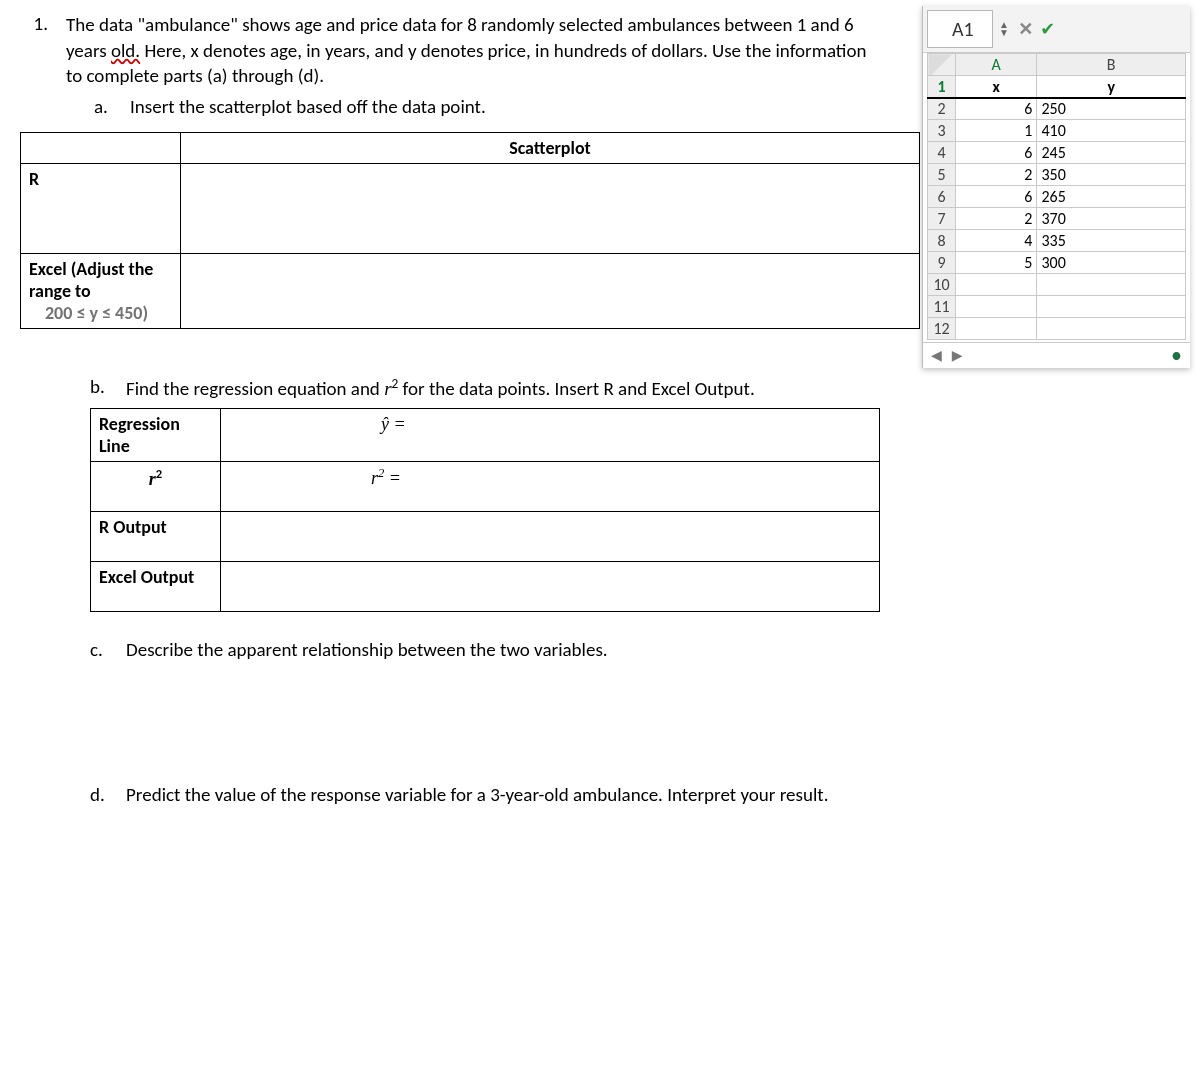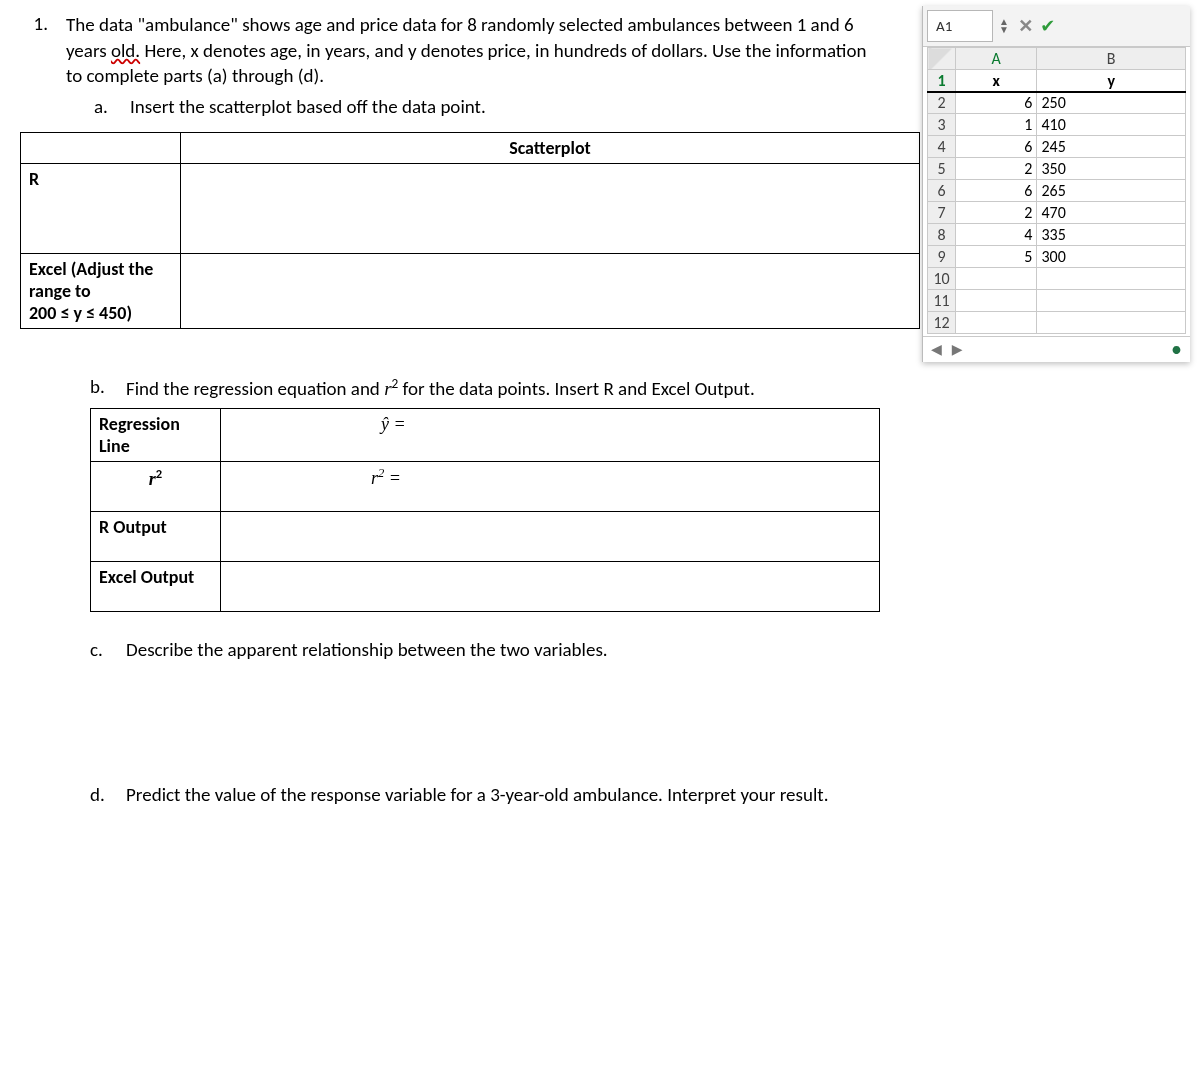--- a/index.html
+++ b/index.html
@@ -23,41 +23,41 @@
   .sub-list { list-style: none; padding: 0; margin: 6px 0 0 28px; }
   .sub-item { display: flex; gap: 14px; margin-bottom: 6px; }
   .sub-letter { width: 22px; flex-shrink: 0; }
   .sub-text { flex: 1; }
 
   table.box { border-collapse: collapse; width: 100%; margin-top: 8px; table-layout: fixed; }
   table.box td, table.box th { border: 1.5px solid #000; padding: 4px 8px; vertical-align: top; font-size: 18px; }
   table.box th { font-weight: 700; text-align: center; }
   .lab-col { width: 160px; }
   .bold { font-weight: 700; }
-  .red { color: #000000; }
+  .red { color: #737373; margin-left: 16px; }
   .big-row { height: 90px; }
   .mid-row { height: 50px; }
 
   
   .excel-panel {
     position: absolute;
     top: 6px; right: 10px;
     width: 268px;
     background: #fff;
     border-left: 1px solid #bbb;
     box-shadow: 0 2px 6px rgba(0,0,0,.25);
     font-family: Calibri, Arial, sans-serif;
   }
   .formula-bar {
     display: flex; align-items: stretch; border-bottom: 1px solid #c9c9c9;
     background: #f3f3f3;
   }
   .name-box {
-    width: 66px; padding: 6px 8px; background: #fff; border: 1px solid #b7b7b7;
-    font-size: 15px; color: #333; margin: 4px;
+    width: 66px; padding: 6px 24px; background: #fff; border: 1px solid #b7b7b7;
+    font-size: 20px; color: #333; margin: 4px;
   }
   .nb-wrap { display:flex; align-items:center; gap:2px; }
   .spinner { display:flex; flex-direction:column; line-height:8px; font-size:10px; color:#666; margin-right:6px; }
   .fb-btn { width:22px; display:flex; align-items:center; justify-content:center; font-size:18px; }
   .fb-x { color:#888; font-weight:700; }
   .fb-check { color:#2e9b3a; }
   .grid-wrap { padding: 0 4px 2px 4px; }
   table.sheet { border-collapse: collapse; width: 100%; font-size: 16px; }
   table.sheet th, table.sheet td { border: 1px solid #c9c9c9; height: 22px; text-align: center; padding: 0 4px; }
   table.sheet th { background: #eee; color: #444; font-weight: 400; }
@@ -242,21 +242,21 @@
               <td class="col-b">350</td>
             </tr>
         <tr>
               <td class="rowhdr">6</td>
               <td class="col-a">6</td>
               <td class="col-b">265</td>
             </tr>
         <tr>
               <td class="rowhdr">7</td>
               <td class="col-a">2</td>
-              <td class="col-b">470</td>
+              <td class="col-b">370</td>
             </tr>
         <tr>
               <td class="rowhdr">8</td>
               <td class="col-a">4</td>
               <td class="col-b">335</td>
             </tr>
         <tr>
               <td class="rowhdr">9</td>
               <td class="col-a">5</td>
               <td class="col-b">300</td>

